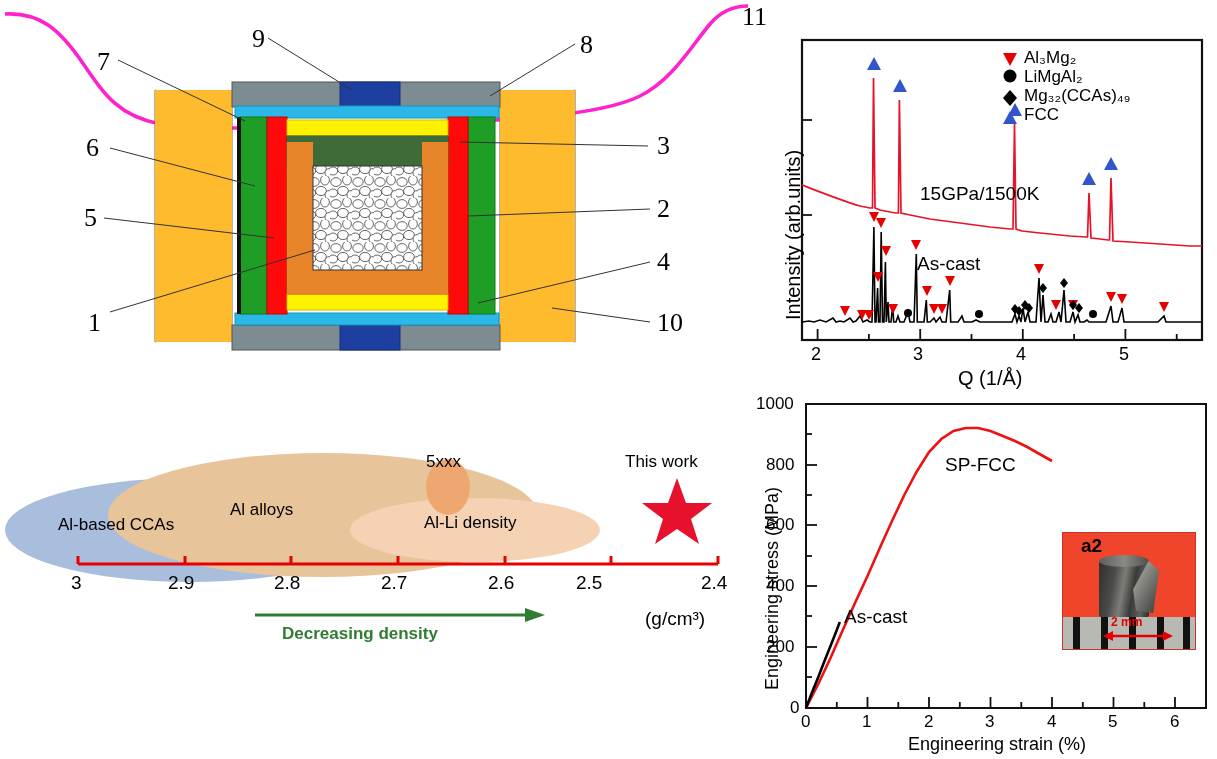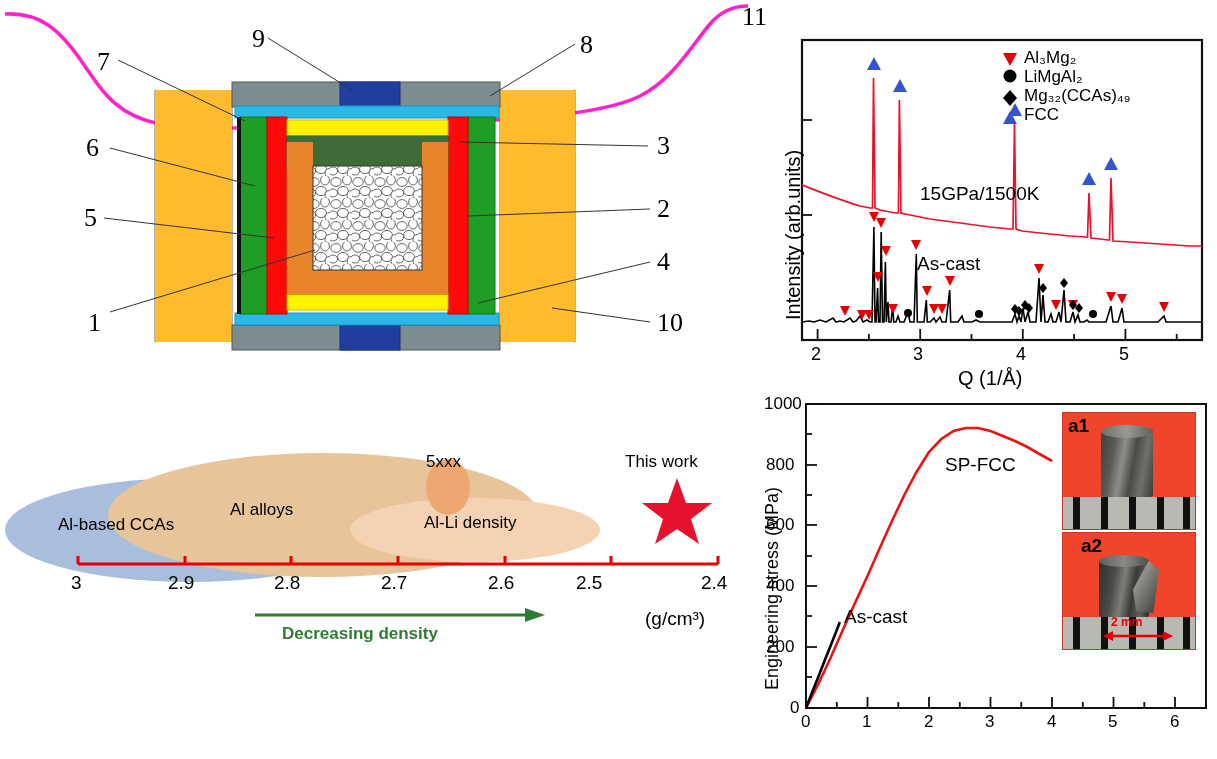--- a/index.html
+++ b/index.html
@@ -351,54 +351,39 @@
     <path fill="none" stroke="#000" stroke-width="2.6" d="
       M66,318 L72.2,302 L78.3,287 L84.5,271 L90.5,256 L96.8,240 L99.8,232"></path>
   </svg>
 
   
   <span class="lbl ss-tick" style="left:50px;top:308px;">0</span>
   <span class="lbl ss-tick" style="left:26px;top:247px;">200</span>
   <span class="lbl ss-tick" style="left:26px;top:186px;">400</span>
   <span class="lbl ss-tick" style="left:26px;top:125px;">600</span>
   <span class="lbl ss-tick" style="left:26px;top:65px;">800</span>
-  <span class="lbl ss-tick" style="left:16px;top:4px;margin-left:8px;">1000</span>
+  <span class="lbl ss-tick" style="left:16px;top:4px;">1000</span>
 
   
   <span class="lbl ss-tick" style="left:61px;top:322px;">0</span>
   <span class="lbl ss-tick" style="left:122px;top:322px;">1</span>
   <span class="lbl ss-tick" style="left:184px;top:322px;">2</span>
   <span class="lbl ss-tick" style="left:245px;top:322px;">3</span>
   <span class="lbl ss-tick" style="left:307px;top:322px;">4</span>
   <span class="lbl ss-tick" style="left:368px;top:322px;">5</span>
   <span class="lbl ss-tick" style="left:430px;top:322px;">6</span>
 
   
+  <div class="lbl ss-title" style="left:168px;top:344px;">Engineering strain (%)</div>
 
   
   <span class="lbl" style="left:205px;top:64px;font-size:19px;">SP-FCC</span>
   <span class="lbl" style="left:104px;top:216px;font-size:19px;">As-cast</span>
 
   
-  <div class="photo" style="left:322px;top:22px;width:132px;height:116px;border:1px solid #c9342a;">
-    <div class="bg"></div>
-    <div class="sample" style="left:38px;top:16px;width:52px;height:68px;background:
-           linear-gradient(100deg,#3e3e3e 0%,#5a5a58 25%,#8d8d88 42%,#4a4a48 60%,#6f6f6b 78%,#3b3b39 100%);
-           border-radius:6px 6px 3px 3px;"></div>
-    <div style="position:absolute;left:38px;top:12px;width:52px;height:13px;border-radius:50%;
-                background:linear-gradient(90deg,#6e6e6a,#9a9a95 50%,#5e5e5b);"></div>
-    <div class="ruler">
-      <div class="tickmark" style="left:10px;"></div>
-      <div class="tickmark" style="left:38px;"></div>
-      <div class="tickmark" style="left:66px;"></div>
-      <div class="tickmark" style="left:94px;"></div>
-      <div class="tickmark" style="left:120px;"></div>
-    </div>
-    <span class="inset-cap" style="left:5px;top:2px;">a1</span>
-  </div>
 
   
   <div class="photo" style="left:322px;top:142px;width:132px;height:116px;border:1px solid #c9342a;">
     <div class="bg"></div>
     <div class="sample" style="left:36px;top:26px;width:50px;height:58px;background:
            linear-gradient(100deg,#2f2f2e 0%,#4b4b49 30%,#7d7d78 48%,#3a3a38 66%,#606060 84%,#2b2b2a 100%);
            border-radius:5px 5px 2px 2px;"></div>
     <div style="position:absolute;left:36px;top:22px;width:50px;height:12px;border-radius:50%;
                 background:linear-gradient(90deg,#5d5d5a,#8a8a85 50%,#4e4e4c);"></div>
     <div style="position:absolute;left:70px;top:28px;width:26px;height:52px;

